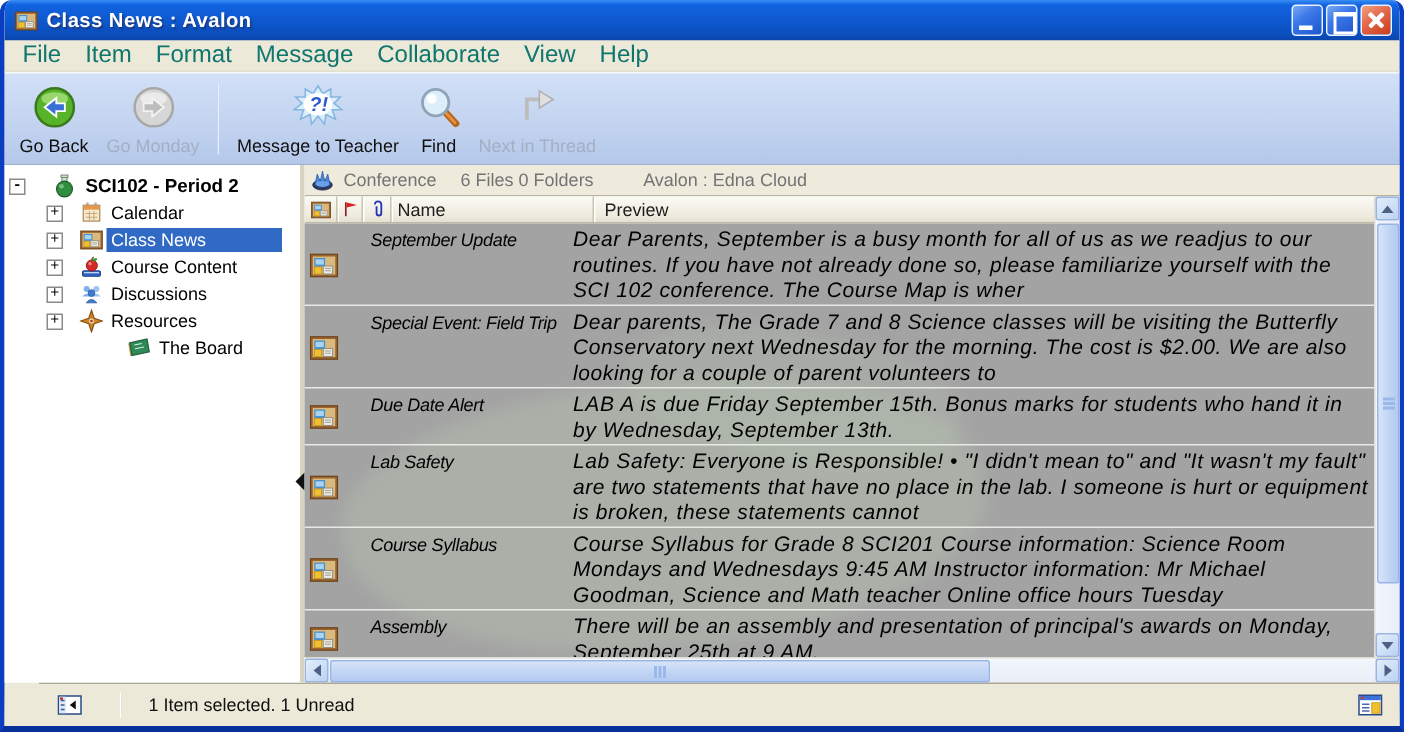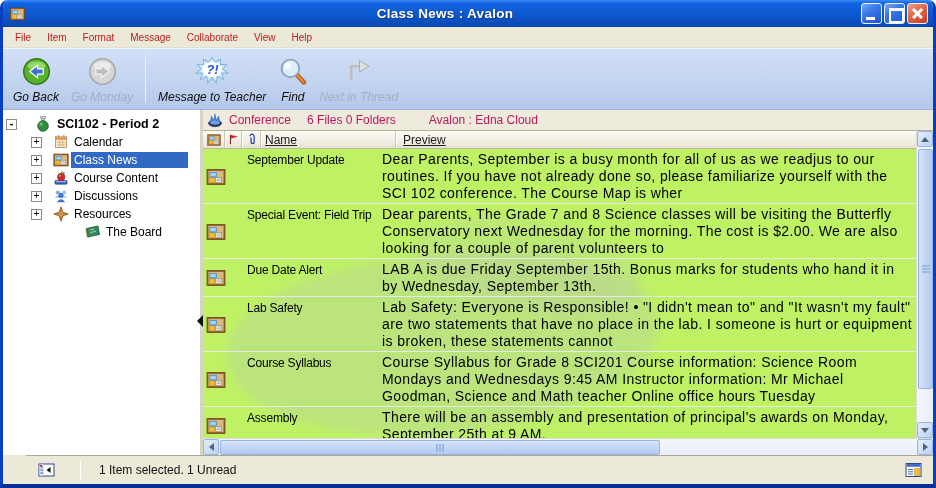--- a/index.html
+++ b/index.html
@@ -7,37 +7,36 @@
   .window{
     width:936px; height:488px;
     border-left:3px solid #0a3dc1; border-right:3px solid #0a3dc1; border-bottom:4px solid #08309a;
     border-radius:8px 8px 0 0; overflow:hidden;
     display:flex; flex-direction:column; background:#ece9d8;
   }
   
   .titlebar{
     height:27px; flex:0 0 27px; display:flex; align-items:center; padding:0 5px 0 6px;
     background:linear-gradient(180deg,#388ef5 0%,#1263e0 12%,#0d57cd 55%,#0b4cba 88%,#0a44a8 100%);
-    text-align:center;
   }
   .titlebar .ticon{ width:17px;height:16px; margin-right:5px; flex:0 0 auto;}
   .title-text{ color:#fff; font-weight:bold; font-size:13.5px; letter-spacing:.3px; text-shadow:1px 1px 1px #1a3a80; flex:1;}
   .winbtn{ width:21px;height:21px; margin-left:2px; border:1px solid #eaf2ff; border-radius:3px; position:relative; flex:0 0 auto; cursor:default;}
   .btn-blue{ background:linear-gradient(145deg,#7aa9f5 0%,#3a77e8 40%,#1f55cc 100%); }
   .btn-close{ background:linear-gradient(145deg,#f2a083 0%,#e3664a 45%,#c93c1d 100%); }
   .btn-min::after{content:"";position:absolute;left:4px;bottom:3px;width:9px;height:3px;background:#fff;}
   .btn-max::after{content:"";position:absolute;left:4px;top:4px;width:11px;height:10px;border:2px solid #fff;border-top-width:3px;}
   .btn-close::before,.btn-close::after{content:"";position:absolute;left:3px;top:8px;width:13px;height:2.6px;background:#fff;border-radius:1px;}
   .btn-close::before{transform:rotate(45deg);} .btn-close::after{transform:rotate(-45deg);}
   
   .menubar{ height:21px; flex:0 0 21px; background:#ece9d8; display:flex; align-items:center; padding-left:4px; border-bottom:1px solid #e2dfcd;}
-  .menu-item{ font-size:10px; color:#b91c1c; padding:2px 8px; cursor:default;}
+  .menu-item{ font-size:16px; color:#0f766e; padding:2px 8px; cursor:default;}
   
   .toolbar{ height:62px; flex:0 0 62px; background:linear-gradient(180deg,#d2e0f7 0%,#c3d4f0 55%,#b4c8ea 100%);
-    border-top:1px solid #f4f8ff; border-bottom:1px solid #9db4da; display:flex; align-items:stretch; padding:2px 0 2px 4px;font-style:italic;}
+    border-top:1px solid #f4f8ff; border-bottom:1px solid #9db4da; display:flex; align-items:stretch; padding:2px 0 2px 4px;}
   .tbtn{ display:flex; flex-direction:column; align-items:center; justify-content:flex-end; padding:2px 6px 3px; cursor:default;}
   .tbtn .tico{ height:36px; display:flex; align-items:center; justify-content:center; margin-bottom:1px;}
   .tbtn .tlabel{ font-size:12px; color:#101010; white-space:nowrap;}
   .tbtn.disabled .tlabel{ color:#a4afc4;}
   .tsep{ width:1px; background:#93a8cf; border-right:1px solid #e8f0fc; margin:4px 6px;}
   
   .content{ flex:1 1 auto; display:flex; background:#fff; min-height:0;}
   .tree{ width:200px; flex:0 0 200px; background:#fff; border-right:3px solid #d8d4c4; position:relative; padding-top:5px;}
   .splitter-grip{ position:absolute; right:-3px; top:205px; width:0; height:0;
      border-top:6px solid transparent; border-bottom:6px solid transparent; border-right:6px solid #101010; cursor:pointer;}
@@ -48,31 +47,31 @@
   .trow .tlab{ padding:1px 3px; white-space:nowrap;}
   .trow.root{ padding-left:3px; font-weight:bold; font-size:12.5px;}
   .trow.root .icon16{ margin-left:18px; margin-right:3px;}
   .trow.child{ padding-left:28px;}
   .trow.child .icon16{ margin-left:11px; margin-right:2px;}
   .trow.child.noexp{ padding-left:39px;margin-left:32px;}
   .trow .tlab.sel{ background:#316ac5; color:#fff; flex:1; margin-right:12px;}
   
   .rpanel{ flex:1 1 auto; display:flex; flex-direction:column; min-width:0;}
   .confbar{ height:21px; flex:0 0 21px; background:#eeebdd; border-bottom:1px solid #b6b29e;
-     display:flex; align-items:center; font-size:12px; padding-left:4px; color:#be185d;}
+     display:flex; align-items:center; font-size:12px; padding-left:4px; color:#737373;}
   .confbar .icon16{ width:16px;height:16px; margin-right:6px;}
   .conf-type{ margin-right:16px;} .conf-counts{ margin-right:33px;}
   .midrow{ flex:1 1 auto; display:flex; min-height:0;}
   .listcol{ flex:1 1 auto; display:flex; flex-direction:column; min-width:0;}
   .colhead{ height:18px; flex:0 0 18px; background:linear-gradient(180deg,#fbfaf4 0%,#edeadc 80%,#e4e1d0 100%);
      border-bottom:1px solid #bdb9a5; display:flex; align-items:center; font-size:12px; color:#202020;}
-  .hcell{ display:flex; align-items:center; height:100%; padding:0 1px; border-right:1px solid #c9c5b2; box-shadow:1px 0 0 #fff; cursor:default;text-decoration:underline;}
+  .hcell{ display:flex; align-items:center; height:100%; padding:0 1px; border-right:1px solid #c9c5b2; box-shadow:1px 0 0 #fff; cursor:default;}
   .hc-type{ width:22px; justify-content:center;} .hc-flag{ width:17px; justify-content:center;} .hc-clip{ width:19px; justify-content:center;}
   .hc-name{ width:135px; padding-left:4px;} .hc-preview{ flex:1; border-right:none; padding-left:7px;}
-  .viewport{ flex:1 1 auto; position:relative; background:#bef264; overflow:hidden;}
+  .viewport{ flex:1 1 auto; position:relative; background:#a3a3a3; overflow:hidden;font-style:italic;}
   .wmark{ position:absolute; background:#b9c8b2; opacity:.33; filter:blur(5px); pointer-events:none;}
   .wm1{ left:25px; top:105px; width:430px; height:180px; border-radius:45% 60% 50% 65%; transform:rotate(-8deg);}
   .wm2{ left:210px; top:70px; width:230px; height:90px; border-radius:60% 45% 55% 50%; transform:rotate(12deg); opacity:.22;}
   .lrow{ display:flex; border-bottom:1px solid #e9e9e6; padding:2px 0 1px; position:relative;}
   .lc-icon{ width:44px; flex:0 0 44px; display:flex; align-items:center; padding-left:3px;}
   .lc-icon .icon20{ width:20px; height:20px;}
   .lc-name{ width:135px; flex:0 0 135px; font-size:12px; letter-spacing:-.2px; padding-top:2px; white-space:nowrap; overflow:visible;}
   .lc-preview{ flex:1 1 auto; font-size:14px; letter-spacing:.4px; line-height:17px; color:#000; overflow:hidden; padding-right:2px;}
   
   .vscroll{ width:17px; flex:0 0 17px; background:linear-gradient(90deg,#f3f6fb,#e9eef8); border-left:1px solid #dcdcd4; display:flex; flex-direction:column;}

